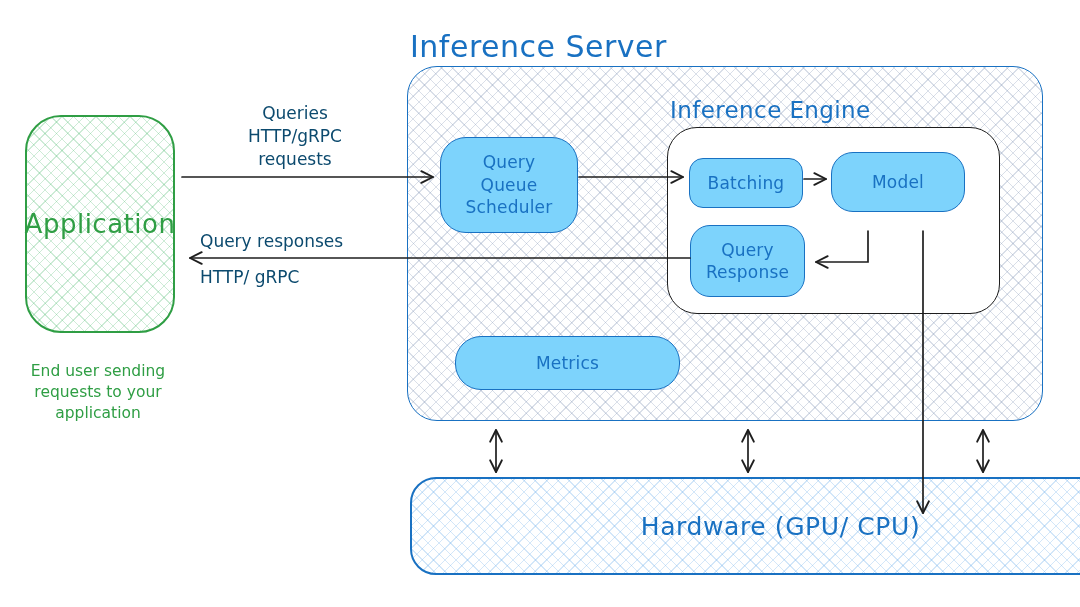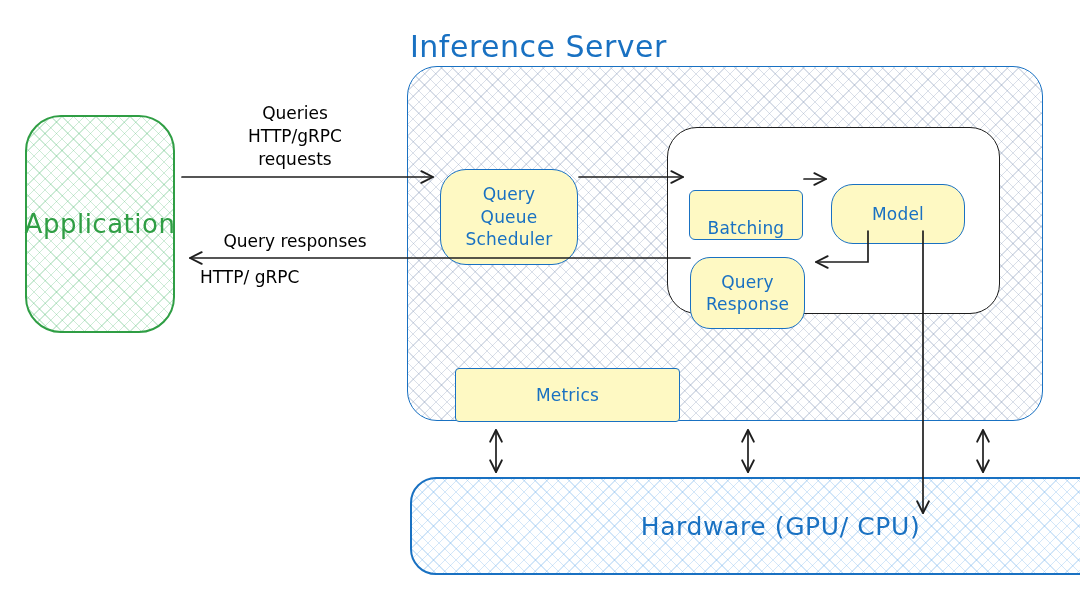--- a/index.html
+++ b/index.html
@@ -4,21 +4,21 @@
 <style>
   html,body{margin:0;padding:0;background:#ffffff;}
   #canvas{
     position:relative;width:1080px;height:607px;background:#ffffff;overflow:hidden;
     font-family:"DejaVu Sans",sans-serif;color:#1e1e1e;
   }
   .box{position:absolute;box-sizing:border-box;display:flex;align-items:center;justify-content:center;}
   .lbl{white-space:pre-line;text-align:center;line-height:1.32;letter-spacing:.2px;}
   .blue{color:#1971c2;}
   .green{color:#2f9e44;}
-  .ink{color:#000000;}
+  .ink{color:#0c4a6e;}
 
   
   .hatch-gray{
     background-color:#ffffff;
     background-image:
       repeating-linear-gradient(45deg, rgba(120,140,175,.28) 0 1px, transparent 1px 8px),
       repeating-linear-gradient(135deg, rgba(120,140,175,.28) 0 1px, transparent 1px 8px);
   }
   .hatch-green{
     background-color:#ffffff;
@@ -33,55 +33,59 @@
       repeating-linear-gradient(135deg, rgba(110,175,235,.30) 0 1px, transparent 1px 8px);
   }
 
   
   #server-box{left:407px;top:66px;width:636px;height:355px;border:1.8px solid #1971c2;border-radius:30px;}
   #application-box{left:25px;top:115px;width:150px;height:218px;border:2.4px solid #2f9e44;border-radius:36px;}
   #engine-box{left:667px;top:127px;width:333px;height:187px;border:1.8px solid #1e1e1e;border-radius:30px;background:#ffffff;}
   #hardware-box{left:410px;top:477px;width:741px;height:98px;border:2px solid #1971c2;border-radius:26px;}
 
   
-  .node{background:#fef9c3;border:1.7px solid #1971c2;margin-top:32px;}
+  .node{background:#7dd3fc;border:1.7px solid #1971c2;}
   #qqs-box{left:440px;top:137px;width:138px;height:96px;border-radius:26px;}
-  #batching-box{left:689px;top:158px;width:114px;height:50px;border-radius:6px;align-items:flex-end;}
+  #batching-box{left:689px;top:158px;width:114px;height:50px;border-radius:14px;}
   #model-box{left:831px;top:152px;width:134px;height:60px;border-radius:22px;}
   #query-response-box{left:690px;top:225px;width:115px;height:72px;border-radius:20px;}
-  #metrics-box{left:455px;top:336px;width:225px;height:54px;border-radius:4px;}
+  #metrics-box{left:455px;top:336px;width:225px;height:54px;border-radius:26px;}
 
   
   .free{position:absolute;}
   #server-title{left:410px;top:29px;font-size:30px;letter-spacing:.5px;}
   #engine-title{left:670px;top:97px;font-size:23px;letter-spacing:.4px;}
   #application-label{font-size:26px;letter-spacing:.5px;}
   #app-caption{left:2px;top:361px;width:192px;font-size:15.5px;line-height:21px;text-align:center;white-space:pre-line;}
   #request-label{left:210px;top:102px;width:170px;font-size:17px;line-height:23px;text-align:center;white-space:pre-line;}
-  #response-label-top{left:200px;top:231px;width:190px;font-size:17px;text-align:center;}
+  #response-label-top{left:200px;top:231px;width:190px;font-size:17px;}
   #response-label-bottom{left:200px;top:267px;width:190px;font-size:17px;text-align:left;}
   .node-lbl{font-size:17px;}
   #hardware-label{font-size:25px;letter-spacing:.6px;}
 
   #arrow-layer{position:absolute;left:0;top:0;width:1080px;height:607px;pointer-events:none;}
 </style>
 </head>
 <body>
 
 <div id="canvas">
 
   <div class="free blue" id="server-title">Inference Server</div>
 
   <div class="box hatch-gray" id="server-box"></div>
 
   <div class="box hatch-green" id="application-box">
     <span class="lbl green" id="application-label">Application</span>
   </div>
 
+  <div class="free green" id="app-caption">End user sending
+requests to your
+application</div>
 
+  <div class="free blue" id="engine-title">Inference Engine</div>
   <div class="box" id="engine-box"></div>
 
   <div class="box node" id="qqs-box">
     <span class="lbl blue node-lbl">Query
 Queue
 Scheduler</span>
   </div>
 
   <div class="box node" id="batching-box">
     <span class="lbl blue node-lbl">Batching</span>

